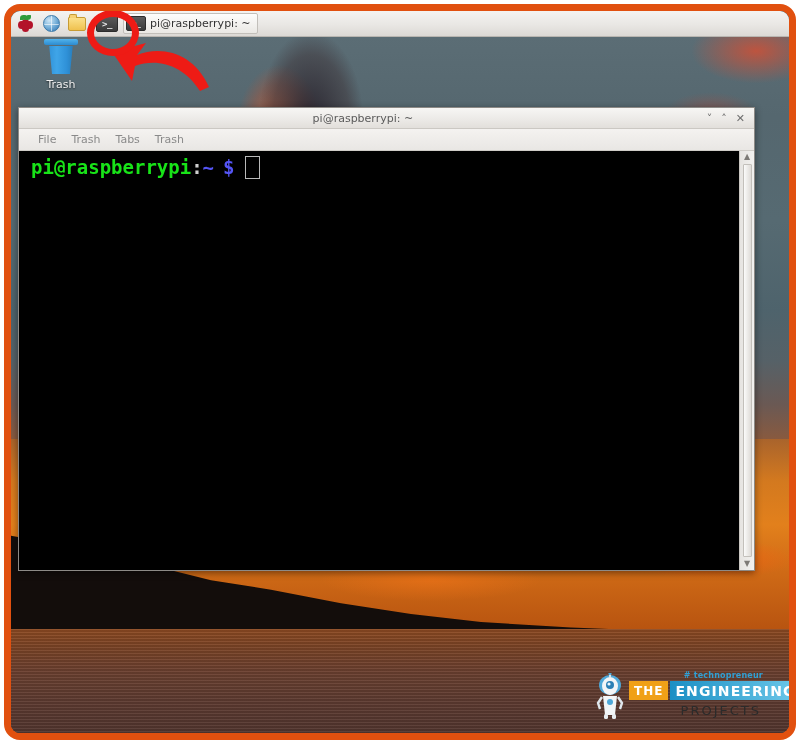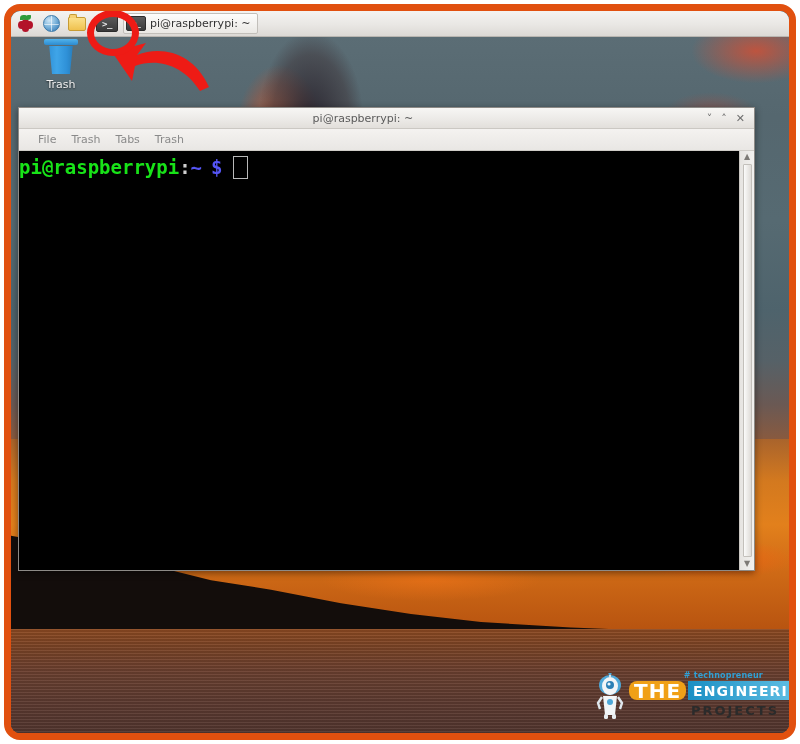--- a/index.html
+++ b/index.html
@@ -154,21 +154,21 @@
   #terminal-menubar {
     height:21px; flex:0 0 21px;
     background: linear-gradient(180deg,#f4f2f0,#e9e7e4);
     border-bottom:1px solid #cfccc7;
     display:flex; align-items:center; padding-left:19px; gap:15px;text-align:center;
   }
   #terminal-menubar .menu-item { font-size:11px; color:#8a8a8a; }
 
   #terminal-body { flex:1; display:flex; background:#000; position:relative; overflow:hidden; }
   #terminal-screen {
-    flex:1; background:#000; padding:5px 0 0 0; box-sizing:border-box;
+    flex:1; background:#000; padding:5px 0 0 12px; box-sizing:border-box;
     font-family:"DejaVu Sans Mono", monospace;
   }
   #prompt-line { font-size:19px; font-weight:bold; white-space:pre; line-height:1.1; display:flex; align-items:center; }
   .c-green { color:#18e318; }
   .c-sep   { color:#cfcfcf; }
   .c-blue  { color:#5555f5; }
   #terminal-cursor {
     display:inline-block; width:13px; height:21px;
     border:1px solid #b9b9b9; background:transparent; margin-left:10px;
   }
@@ -181,25 +181,25 @@
     box-sizing:border-box;
   }
   .sb-arrow { font-size:8px; color:#7d7a76; line-height:1; padding:2px 0; }
   #sb-thumb { flex:1; width:9px; margin:1px 0;
     background:linear-gradient(90deg,#fbfbfa,#dedbd7); border:1px solid #c3c0bb; border-radius:1px; box-sizing:border-box; }
 
   
   #watermark { position:absolute; left:584px; top:660px; width:186px; height:52px; }
   #wm-tag { position:absolute; right:18px; top:0; font-size:8px; color:#2f9fd4; font-weight:bold; letter-spacing:.2px; }
   #wm-row { position:absolute; left:34px; top:10px; display:flex; height:19px; align-items:stretch; }
-  #wm-the { background:#f0a017; color:#fff; font-weight:bold; font-size:20px; letter-spacing:1px;
-            padding:0 5px; display:flex; align-items:center;border-radius:8px; }
+  #wm-the { background:#f0a017; color:#fff; font-weight:bold; font-size:12px; letter-spacing:1px;
+            padding:0 5px; display:flex; align-items:center; }
   #wm-engineering { background:linear-gradient(90deg,#1b8fc4,#6ec9ea); color:#fff; font-weight:bold; font-size:14px;
             letter-spacing:1.1px; padding:0 5px; display:flex; align-items:center; margin-left:2px; }
-  #wm-projects { position:absolute; right:2px; top:32px; font-size:13px; font-weight:bold; color:#2b2b2b; letter-spacing:2px; }
+  #wm-projects { position:absolute; right:20px; top:32px; font-size:13px; font-weight:normal; color:#2b2b2b; letter-spacing:2px; }
   #wm-robot { position:absolute; left:0; top:2px; width:30px; height:46px; }
 </style>
 </head>
 <body>
 
 <div id="screenshot-frame">
   <div id="desktop">
 
     <div id="wallpaper">
       <div class="wp-layer" id="sky-upper"></div>

